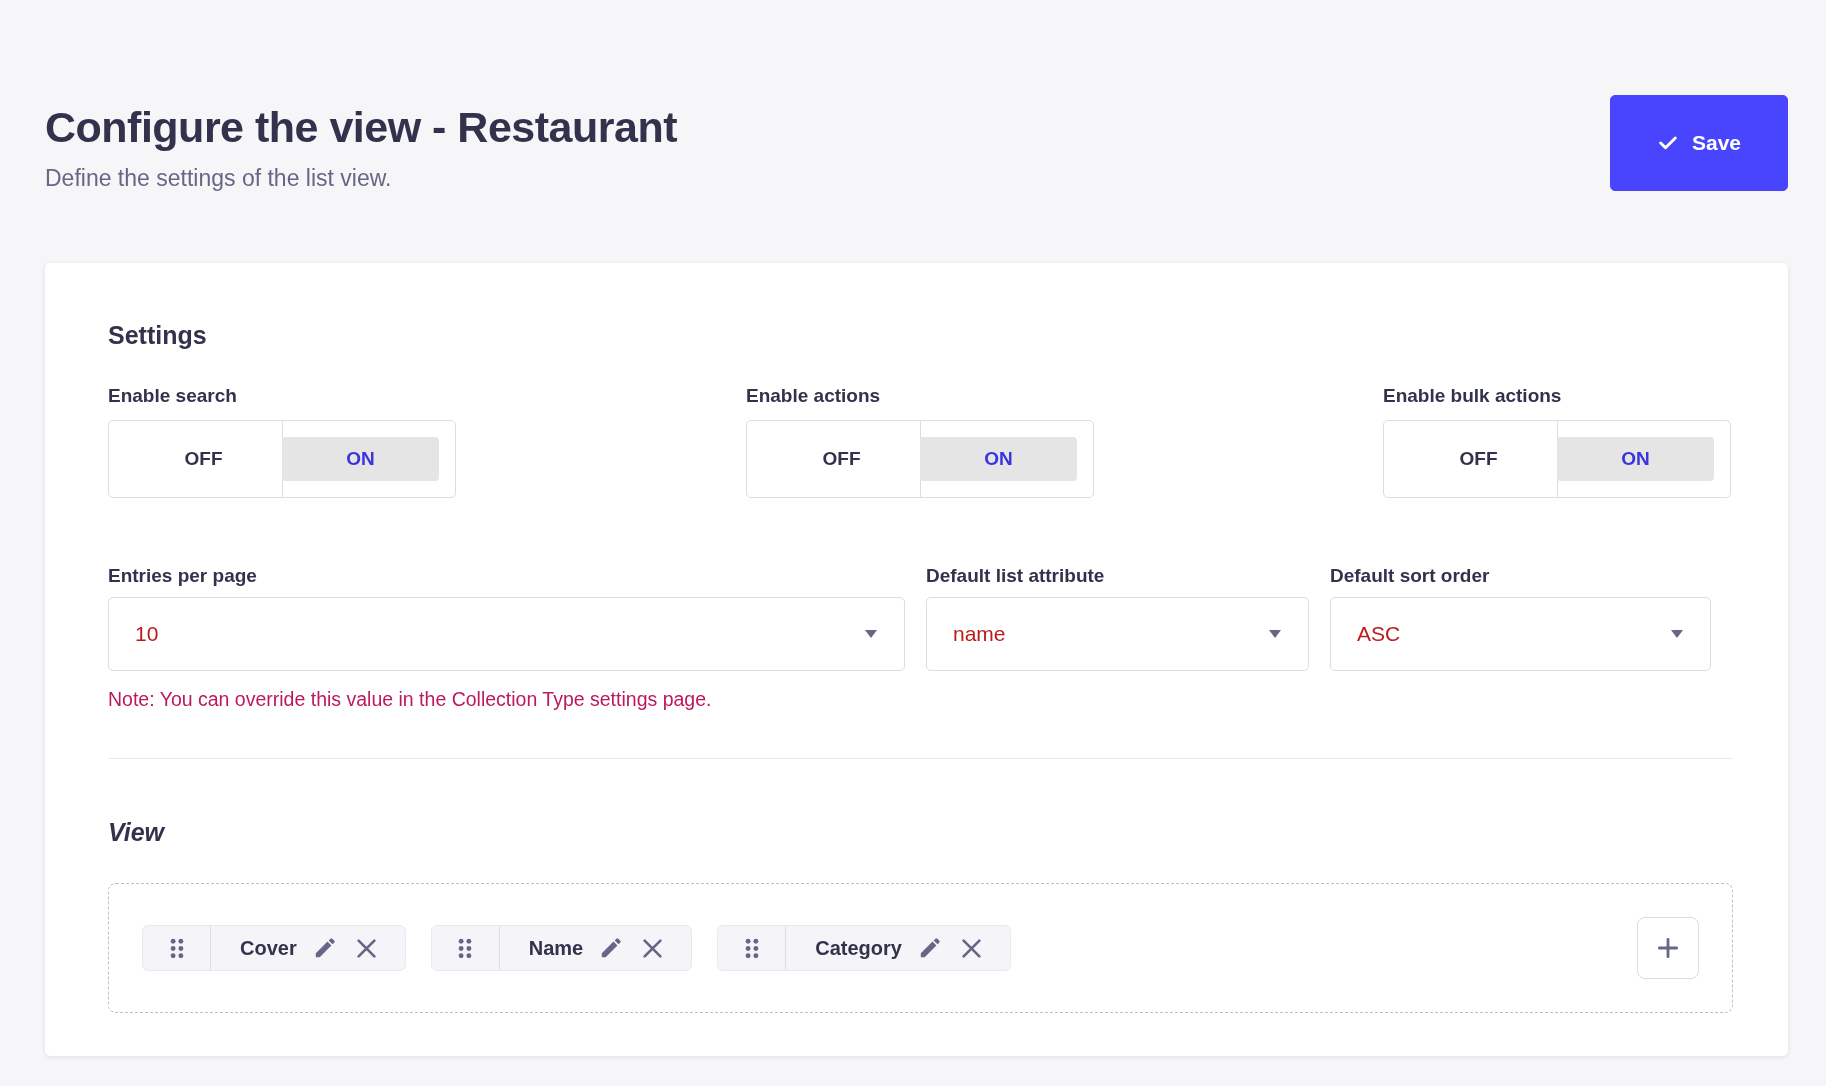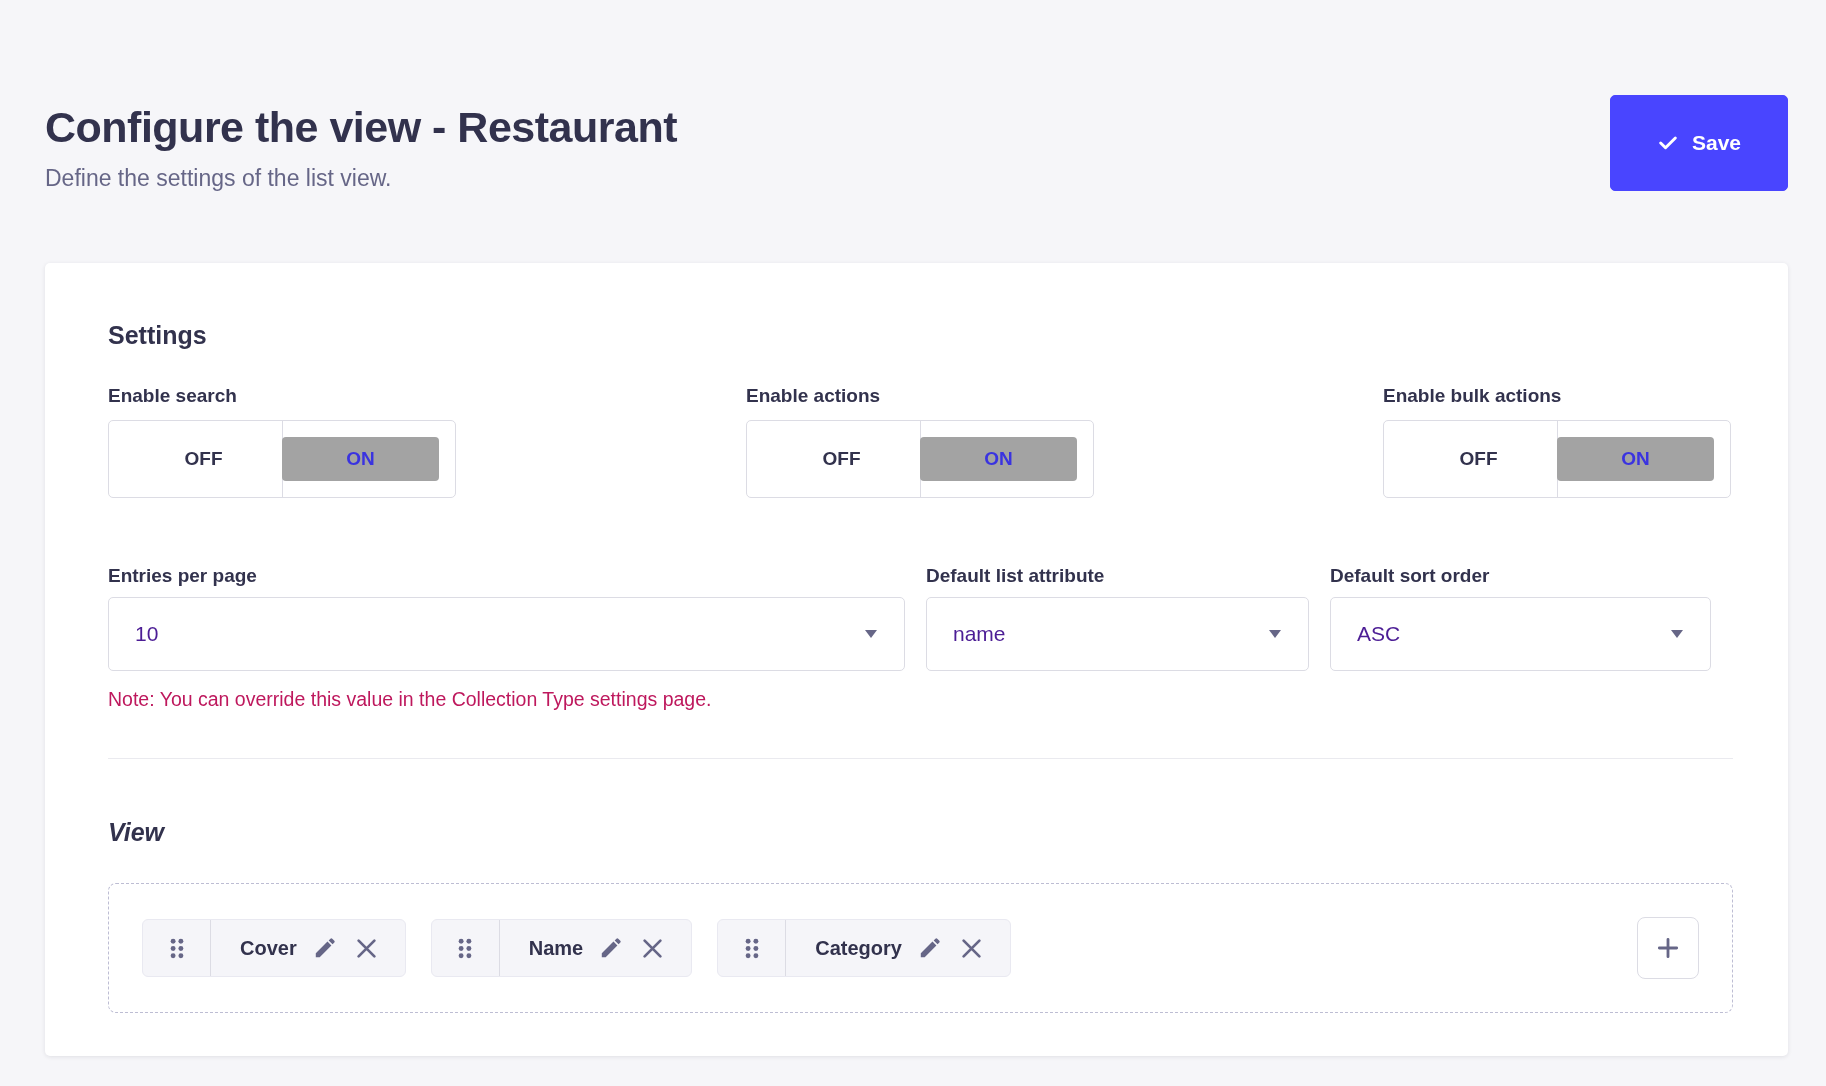--- a/index.html
+++ b/index.html
@@ -104,21 +104,21 @@
     display: flex;
     align-items: center;
     justify-content: center;
     font-size: 19px;
     font-weight: 700;
     color: #32324D;
     border-radius: 4px;
     z-index: 1;
   }
   .toggle-opt.active {
-    background: #a3a3a3;
+    background: #e5e5e5;
     color: #3A33E0;
   }
 
   
   .selects-row {
     margin-top: 67px;
     display: grid;
     grid-template-columns: 797px 383px 381px;
     column-gap: 21px;
   }
@@ -126,21 +126,21 @@
   .select-box {
     height: 74px;
     background: #FFFFFF;
     border: 1px solid #DCDCE4;
     border-radius: 5px;
     display: flex;
     align-items: center;
     justify-content: space-between;
     padding: 0 27px 0 26px;
     font-size: 21px;
-    color: #4c1d95;
+    color: #b91c1c;
     cursor: pointer;
   }
   .caret-down {
     width: 0; height: 0;
     border-left: 6px solid transparent;
     border-right: 6px solid transparent;
     border-top: 8px solid #666687;
   }
   .field-note {
     margin-top: 17px;
@@ -161,21 +161,21 @@
   .fields-dropzone {
     margin-top: 36px;
     border: 1px dashed #BDBDD3;
     border-radius: 8px;
     padding: 33px;
     display: flex;
     align-items: center;
     gap: 25px;
   }
   .field-chip {
-    height: 58px;
+    height: 46px;
     background: #F5F5F9;
     border: 1px solid #E9E9F1;
     border-radius: 6px;
     display: flex;
     align-items: stretch;
   }
   .chip-drag {
     width: 68px;
     display: flex;
     align-items: center;

